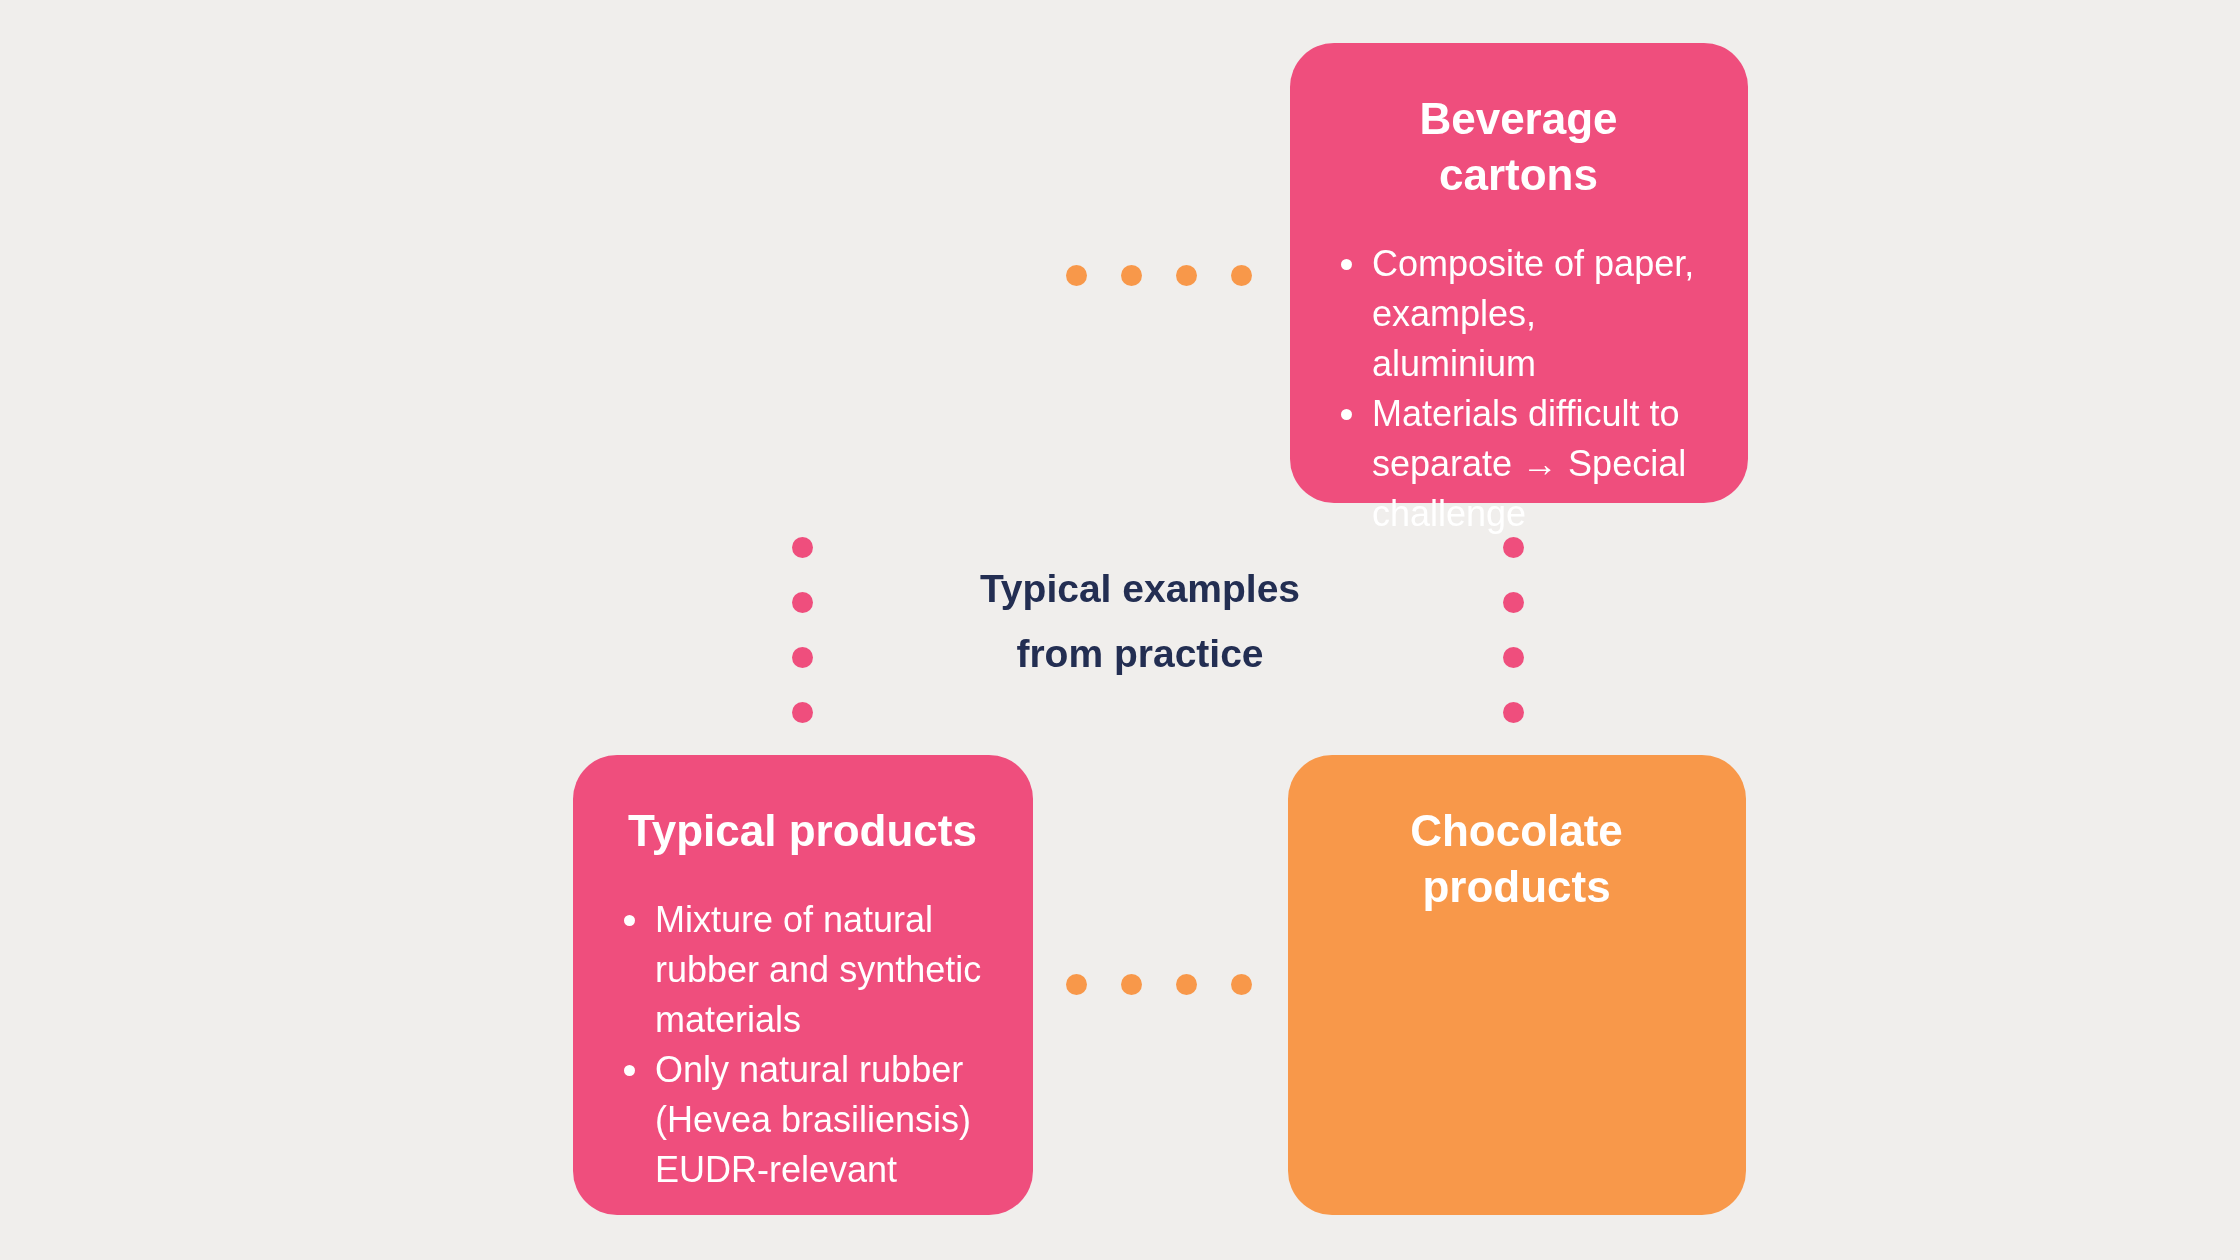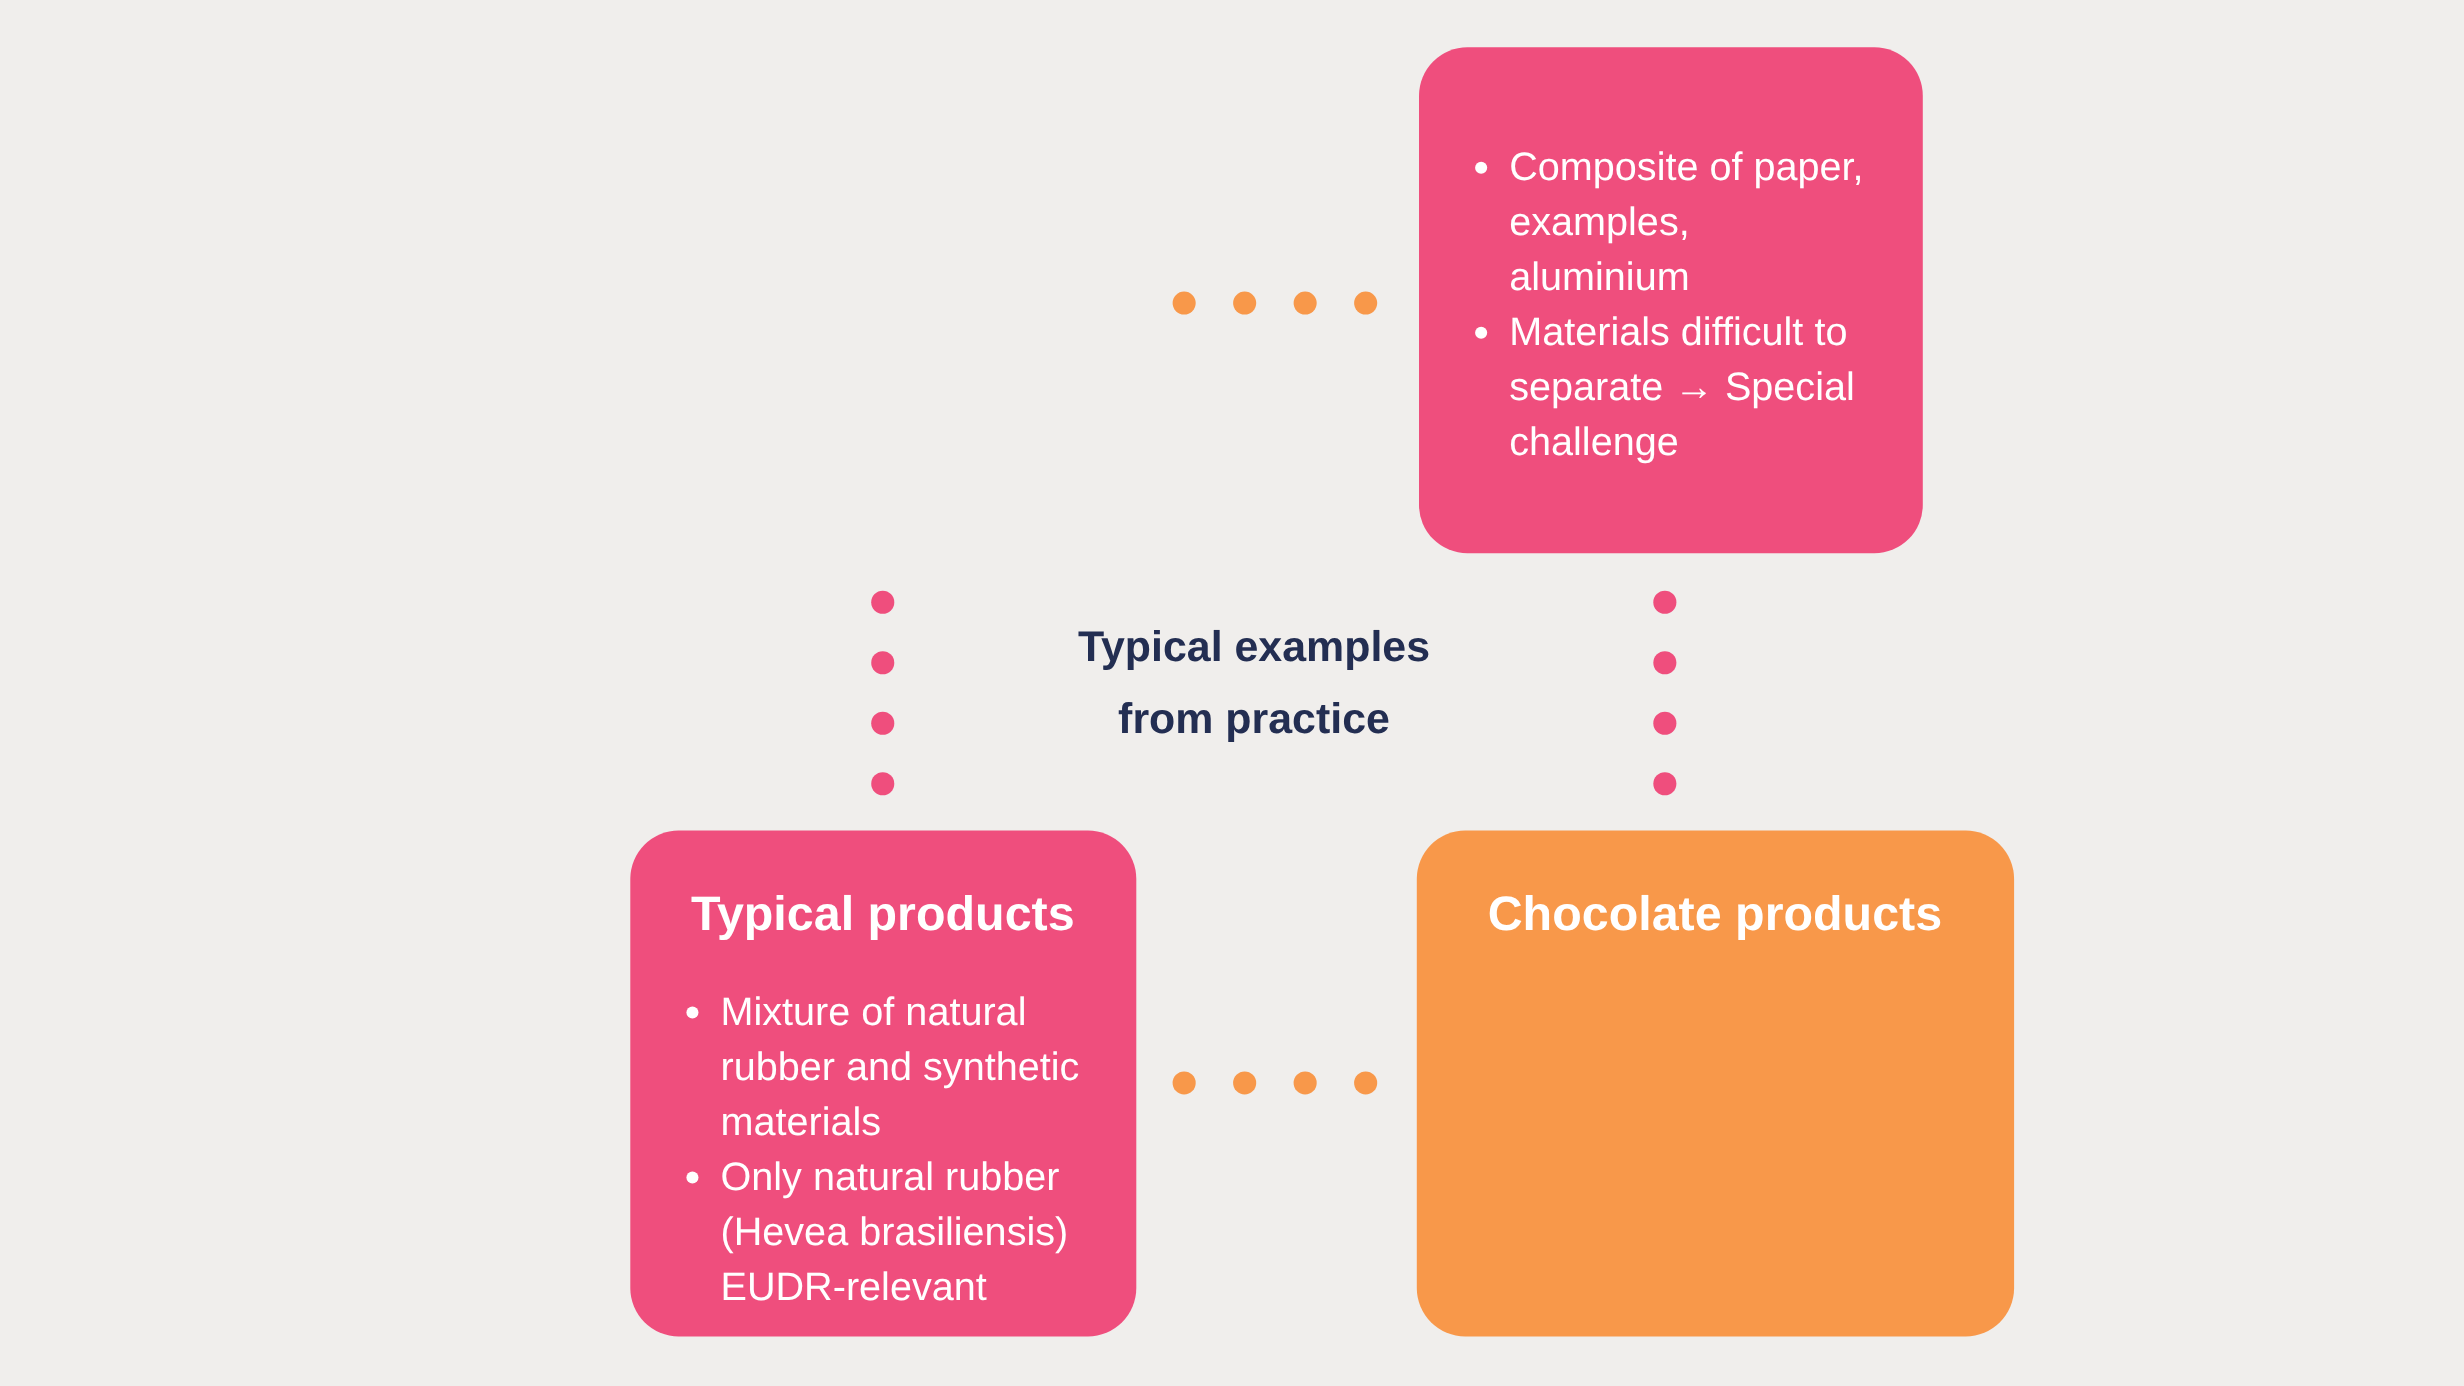--- a/index.html
+++ b/index.html
@@ -18,21 +18,21 @@
     color: #FFFFFF;
     box-sizing: border-box;
     padding: 48px 45px 36px 44px;
   }
   .card.orange { background: #F8984A; }
   .card.pink   { background: #EF4E7D; }
 
   #card-tl { left: 573px;  top: 43px;  }
   #card-tr { left: 1290px; top: 43px;  width: 458px; }
   #card-bl { left: 573px;  top: 755px; }
-  #card-br { left: 1288px; top: 755px; width: 543px; }
+  #card-br { left: 1288px; top: 755px; width: 458px; }
 
   .card-title {
     font-size: 44px;
     font-weight: bold;
     line-height: 1.27;
     text-align: center;
   }
   .card ul {
     margin: 36px 0 0 0;
     padding: 0 0 0 36px;
@@ -64,20 +64,21 @@
   #dots-left   { left: 792px;  top: 537px; }
   #dots-right  { left: 1503px; top: 537px; }
 </style>
 </head>
 <body>
 
 <div class="canvas">
 
 
   <div class="card pink" id="card-tr">
+    <div class="card-title">Beverage cartons</div>
     <ul>
       <li>Composite of paper, examples, aluminium</li>
       <li>Materials difficult to separate → Special challenge</li>
     </ul>
   </div>
 
   <div class="card pink" id="card-bl">
     <div class="card-title">Typical products</div>
     <ul>
       <li>Mixture of natural rubber and synthetic materials</li>

